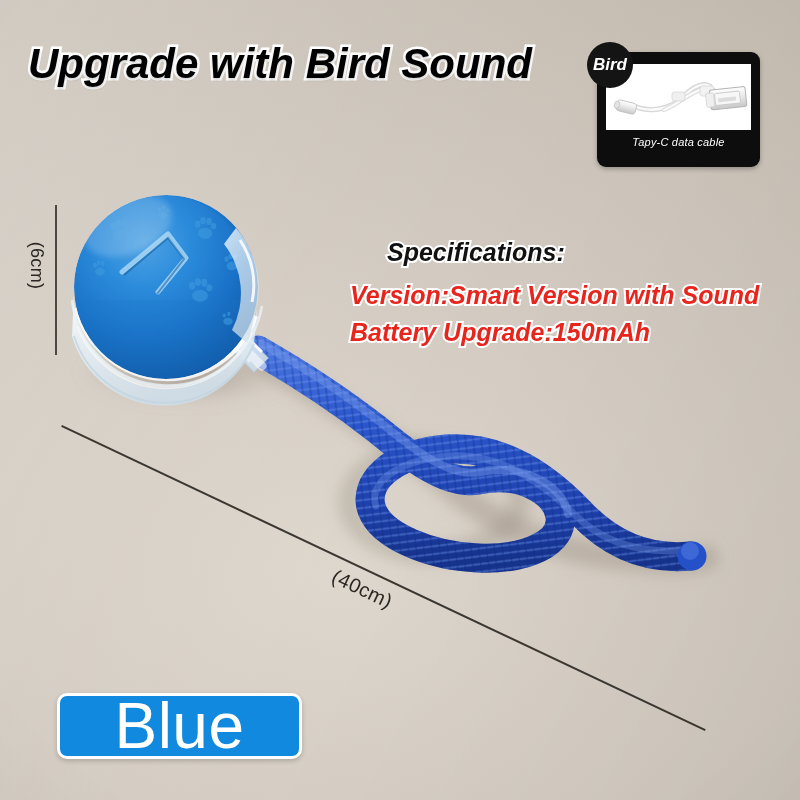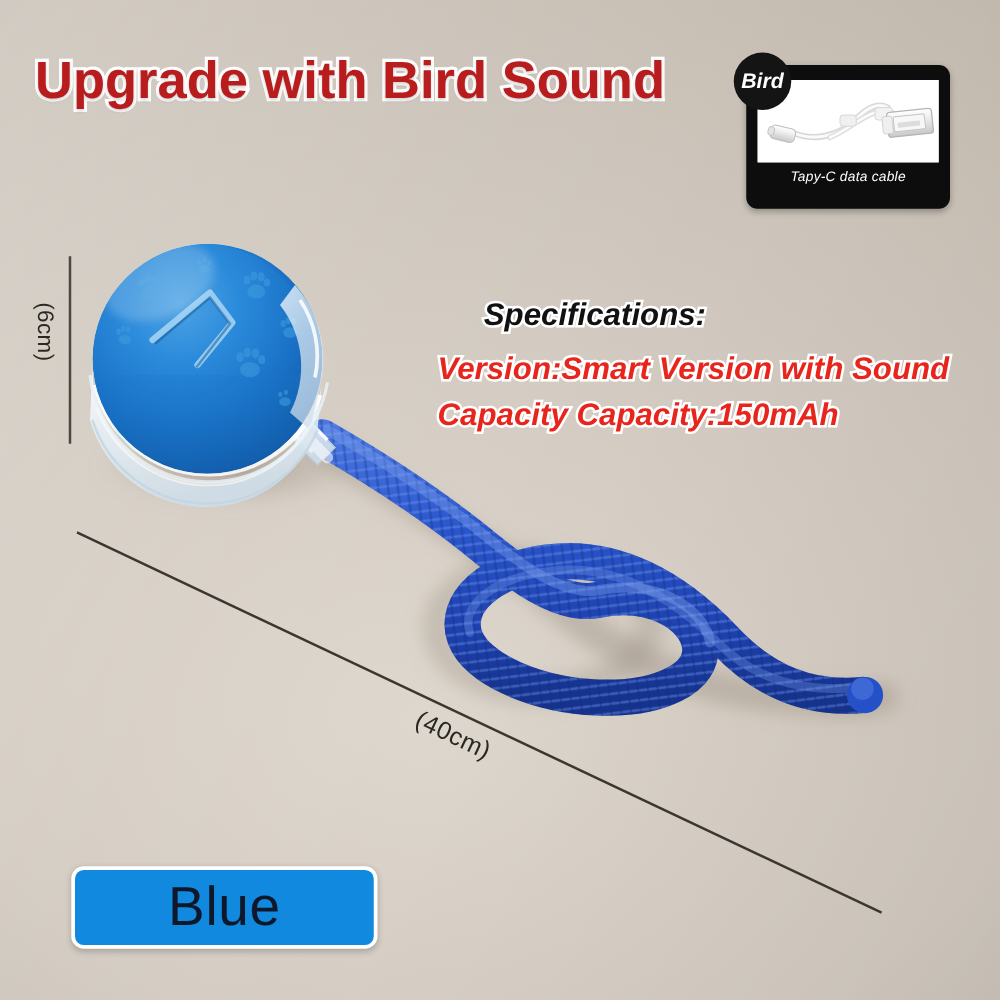--- a/index.html
+++ b/index.html
@@ -77,21 +77,22 @@
     letter-spacing: 0.3px;
   }
 
   
   .headline {
     position: absolute;
     left: 28px;
     top: 40px;
     font-size: 42px;
     font-weight: bold;
-    color: #b91c1c;
+    font-style: italic;
+    color: #000000;
     letter-spacing: 0px;
     white-space: nowrap;
     -webkit-text-stroke: 5px #ffffff;
     paint-order: stroke fill;
     text-shadow: 0 2px 3px rgba(0,0,0,0.18);
   }
 
   
   .spec-block {
     position: absolute;
@@ -179,22 +180,22 @@
     background: #1189df;
     border: 3px solid #ffffff;
     border-radius: 10px;
     box-sizing: border-box;
     display: flex;
     align-items: center;
     justify-content: center;
     box-shadow: 0 2px 5px rgba(0,0,0,0.2);
   }
   .color-badge span {
-    font-size: 44px;
-    color: #0f172a;
+    font-size: 64px;
+    color: #ffffff;
     letter-spacing: 0.5px;
     line-height: 1;
   }
 
   svg.art { position: absolute; left: 0; top: 0; }
 </style>
 </head>
 <body>
 
 <div id="stage">
@@ -392,21 +393,21 @@
   <div class="bg-vig"></div>
 
   <div class="meas-label-v">(6cm)</div>
   <div class="meas-label-d">(40cm)</div>
 
   <div class="headline">Upgrade with Bird Sound</div>
 
   <div class="spec-block">
     <div class="spec-title">Specifications:</div>
     <div class="spec-line">Version:Smart Version with Sound</div>
-    <div class="spec-line">Capacity Capacity:150mAh</div>
+    <div class="spec-line">Battery Upgrade:150mAh</div>
   </div>
 
   <div class="gift-box">
     <div class="gift-photo">
       <svg width="145" height="66" viewBox="0 0 145 66">
         <defs>
           <linearGradient id="usbMetal" x1="0" y1="0" x2="0" y2="1">
             <stop offset="0%" stop-color="#ffffff"></stop>
             <stop offset="40%" stop-color="#ededed"></stop>
             <stop offset="100%" stop-color="#c8c8c8"></stop>

